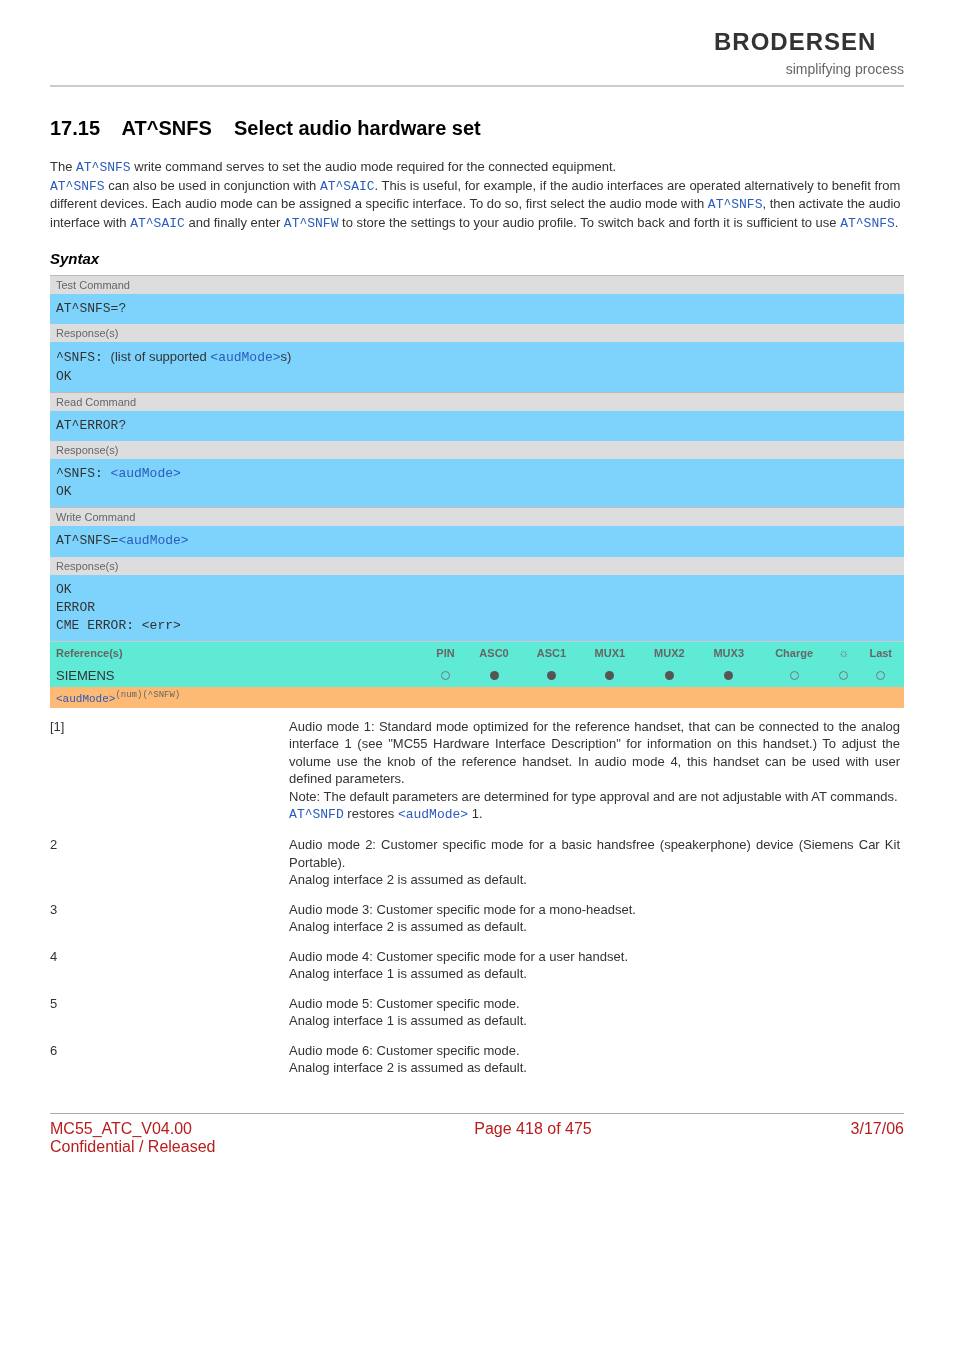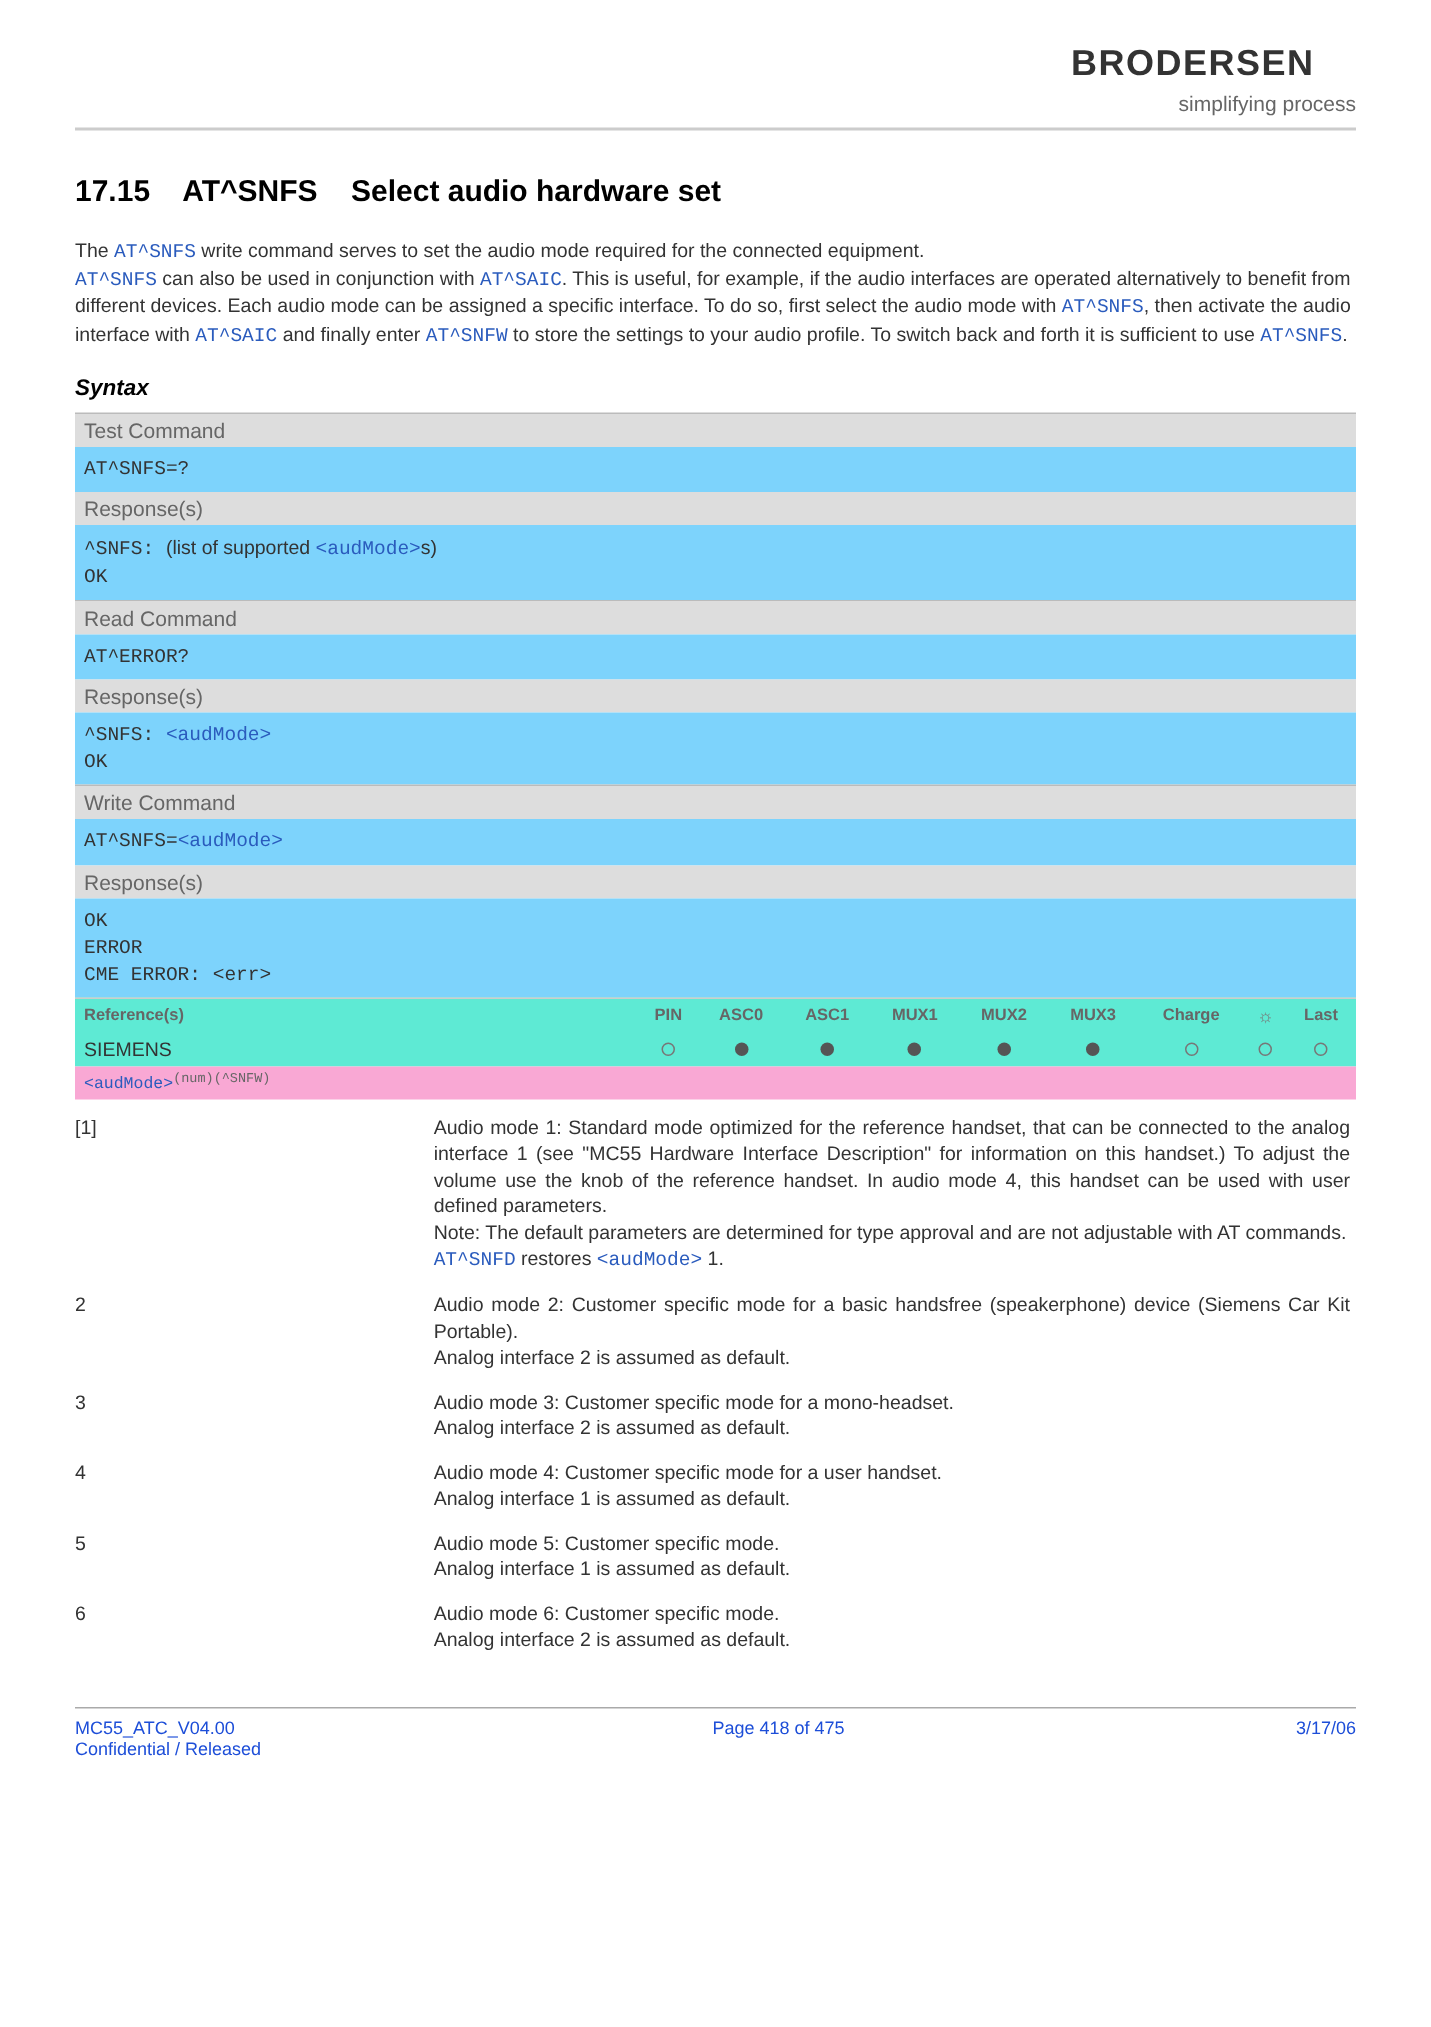--- a/index.html
+++ b/index.html
@@ -48,21 +48,21 @@
     margin-top: 18px;
     margin-bottom: 8px;
     color: #000;
   }
   .syntax-block {
     border-top: 1px solid #bbb;
   }
   .syntax-header {
     background: #ddd;
     color: #666;
-    font-size: 14px;
+    font-size: 11px;
     padding: 3px 6px;
   }
   .syntax-body {
     background: #7dd3fc;
     padding: 6px 6px;
     font-family: "Courier New", monospace;
     font-size: 13px;
     color: #333;
     line-height: 1.4;
   }
@@ -100,21 +100,21 @@
     width: 9px; height: 9px;
     border-radius: 50%;
     border: 1px solid #777;
     background: transparent;
   }
   .sun-icon {
     font-size: 12px;
     color: #777;
   }
   .param-header {
-    background: #f9a8d4;
+    background: #fdba74;
     color: #666;
     font-size: 11px;
     padding: 3px 6px;
     font-family: "Courier New", monospace;
   }
   .param-header .sup { font-size: 9px; vertical-align: super; }
   .param-table {
     width: 100%;
     border-collapse: collapse;
     margin-top: 4px;
@@ -131,22 +131,22 @@
   }
   .param-table td.desc {
     text-align: justify;
   }
   .footer {
     border-top: 1px solid #aaa;
     margin-top: 30px;
     padding-top: 6px;
     display: flex;
     justify-content: space-between;
-    font-size: 12px;
-    color: #1d4ed8;
+    font-size: 16px;
+    color: #b91c1c;
   }
   .footer .left { text-align: left; }
   .footer .center { text-align: center; flex: 1; }
   .footer .right { text-align: right; }
   svg.logo text { fill: #333; }
 </style>
 </head>
 <body>
 
 <div class="page">

